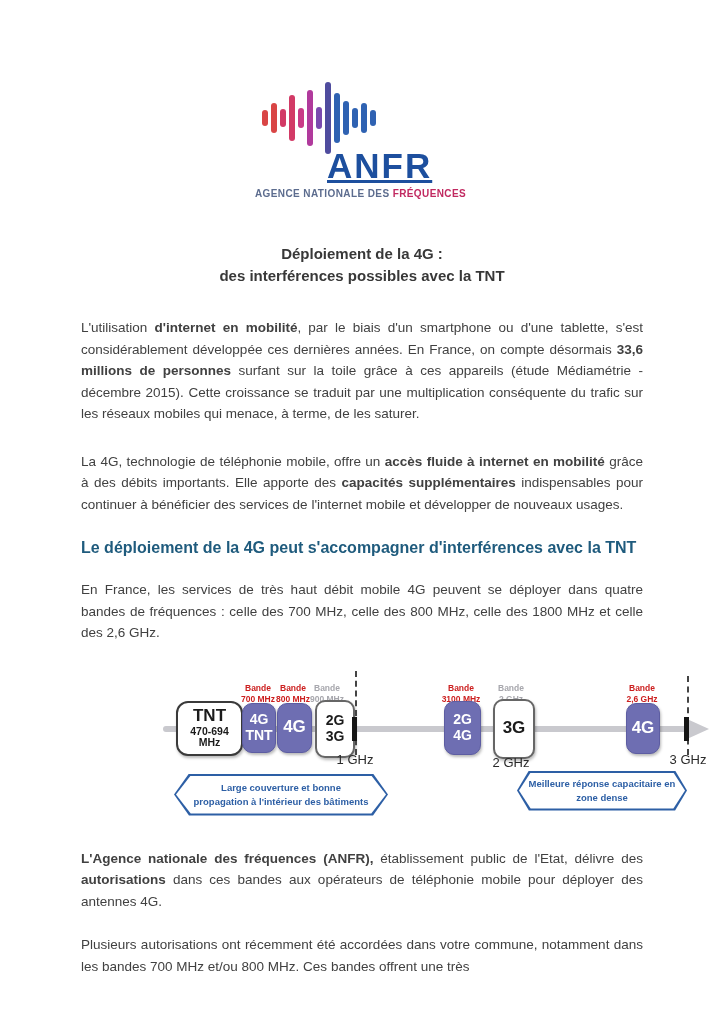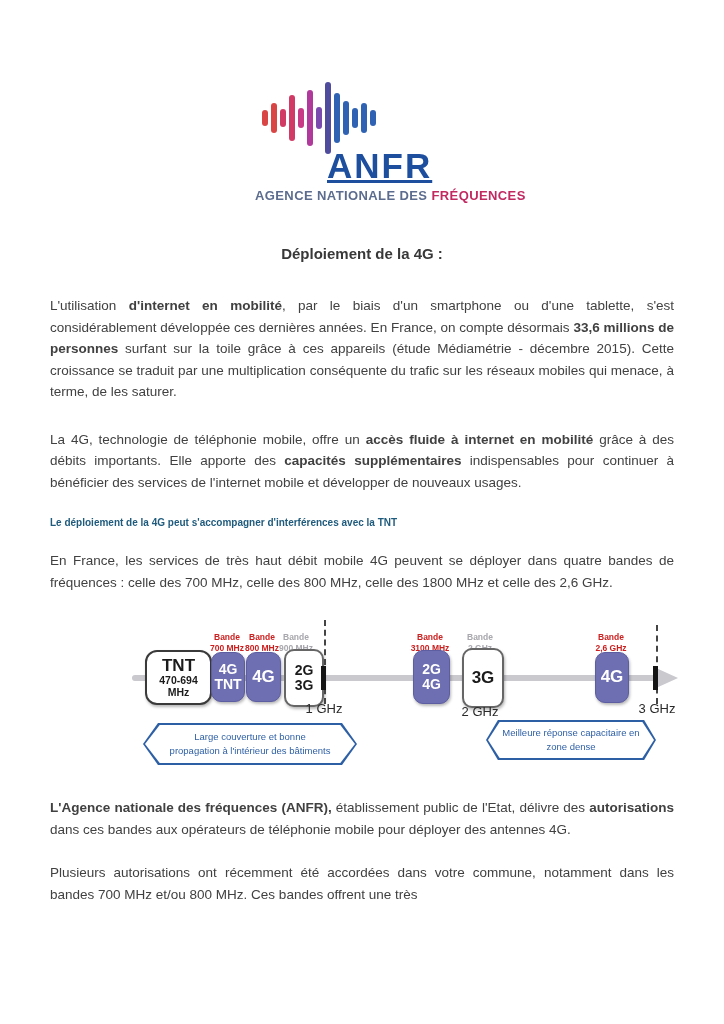--- a/index.html
+++ b/index.html
@@ -8,35 +8,35 @@
     font-family:"Liberation Sans", sans-serif;color:#3d3d3d;position:relative;
   }
   .b{font-weight:bold;}
   
   .header{position:relative;height:215px;}
   .waveform{position:absolute;left:262px;top:78px;width:120px;height:80px;
     display:flex;align-items:center;gap:3px;}
   .wbar{width:6px;border-radius:3px;}
   .logo-acronym{position:absolute;left:327px;top:146px;font-size:35px;font-weight:bold;
     color:#1d4f9e;letter-spacing:2px;text-decoration:underline;}
-  .logo-subtitle{position:absolute;left:255px;top:188px;font-size:13px;font-weight:bold;
+  .logo-subtitle{position:absolute;left:255px;top:188px;font-size:10px;font-weight:bold;
     letter-spacing:.4px;color:#5c6c8e;white-space:nowrap;text-align:center;}
   .logo-subtitle .accent{color:#c12960;}
   
-  .content{padding:0 50px;}
+  .content{padding:0 81px;}
   .doc-title{margin-top:28px;text-align:center;font-weight:bold;font-size:15px;
     color:#383838;line-height:22px;}
   .para{font-size:13.5px;line-height:21.5px;text-align:justify;color:#414141;
     margin:12px 0 0 0;}
   .p1{margin-top:30px;}
   .p2{margin-top:26px;}
   .p3{margin-top:22px;}
   .p4{margin-top:14px;}
   .p5{margin-top:22px;}
-  .section-heading{margin:24px 0 0 0;font-size:10px;font-weight:bold;color:#1f5b7d;}
+  .section-heading{margin:24px 0 0 0;font-size:16px;font-weight:bold;color:#1f5b7d;}
   
   .diagram{position:relative;height:175px;margin-top:15px;}
   .axis{position:absolute;left:82px;top:67px;width:526px;height:6px;background:#c9c9ce;border-radius:3px;}
   .axis-arrow{position:absolute;left:606px;top:60px;width:0;height:0;
     border-left:22px solid #c9c9ce;border-top:10px solid transparent;border-bottom:10px solid transparent;}
   .fbox{position:absolute;border-radius:10px;display:flex;flex-direction:column;
     align-items:center;justify-content:center;text-align:center;
     box-shadow:1px 2px 3px rgba(0,0,0,.28);line-height:1.08;}
   .fbox.white{background:#ffffff;border:2px solid #666;color:#1b1b1b;font-weight:bold;}
   .fbox.dark-border{border:2px solid #3a3a3a;border-radius:12px;}
@@ -54,21 +54,21 @@
   .tick{position:absolute;width:5px;height:24px;background:#151515;top:58px;}
   .tick-label{position:absolute;width:50px;top:93px;text-align:center;
     font-size:13px;color:#2a2a2a;font-weight:400;}
   .tick-label.low{top:96px;}
   .banner{position:absolute;}
   .banner .hexa{position:absolute;inset:0;background:#2d5fa5;
     clip-path:polygon(0% 50%,7% 0%,93% 0%,100% 50%,93% 100%,7% 100%);}
   .banner .hexa-inner{position:absolute;inset:2px;background:#ffffff;
     clip-path:polygon(0% 50%,7% 0%,93% 0%,100% 50%,93% 100%,7% 100%);
     display:flex;flex-direction:column;align-items:center;justify-content:center;}
-  .banner .hexa-inner span{display:block;font-size:9.5px;font-weight:normal;
+  .banner .hexa-inner span{display:block;font-size:9.5px;font-weight:bold;
     color:#2d5fa5;line-height:1.45;text-align:center;}
 </style>
 </head>
 <body>
 
 <div class="header">
   <div class="waveform">
       <div class="wbar" style="height: 16px; background: rgb(217, 69, 69);"></div>
       <div class="wbar" style="height: 30px; background: rgb(217, 69, 69);"></div>
       <div class="wbar" style="height: 18px; background: rgb(210, 58, 102);"></div>
@@ -83,20 +83,21 @@
       <div class="wbar" style="height: 30px; background: rgb(47, 98, 178);"></div>
       <div class="wbar" style="height: 16px; background: rgb(47, 98, 178);"></div>
     </div>
   <div class="logo-acronym">ANFR</div>
   <div class="logo-subtitle"><span>AGENCE NATIONALE DES </span><span class="accent">FRÉQUENCES</span></div>
 </div>
 
 <div class="content">
   <div class="doc-title">
     <div>Déploiement de la 4G :</div>
+    <div>des interférences possibles avec la TNT</div>
   </div>
 
   <p class="para p1"><span>L'utilisation </span><span class="b">d'internet en mobilité</span><span>, par le biais d'un smartphone ou d'une tablette, s'est considérablement développée ces dernières années. En France, on compte désormais </span><span class="b">33,6 millions de personnes</span><span> surfant sur la toile grâce à ces appareils (étude Médiamétrie - décembre 2015). Cette croissance se traduit par une multiplication conséquente du trafic sur les réseaux mobiles qui menace, à terme, de les saturer.</span></p>
   <p class="para p2"><span>La 4G, technologie de téléphonie mobile, offre un </span><span class="b">accès fluide à internet en mobilité</span><span> grâce à des débits importants. Elle apporte des </span><span class="b">capacités supplémentaires</span><span> indispensables pour continuer à bénéficier des services de l'internet mobile et développer de nouveaux usages.</span></p>
 
   <h2 class="section-heading">Le déploiement de la 4G peut s'accompagner d'interférences avec la TNT</h2>
 
   <p class="para p3"><span>En France, les services de très haut débit mobile 4G peuvent se déployer dans quatre bandes de fréquences : celle des 700 MHz, celle des 800 MHz, celle des 1800 MHz et celle des 2,6 GHz.</span></p>
 
   <div class="diagram">

